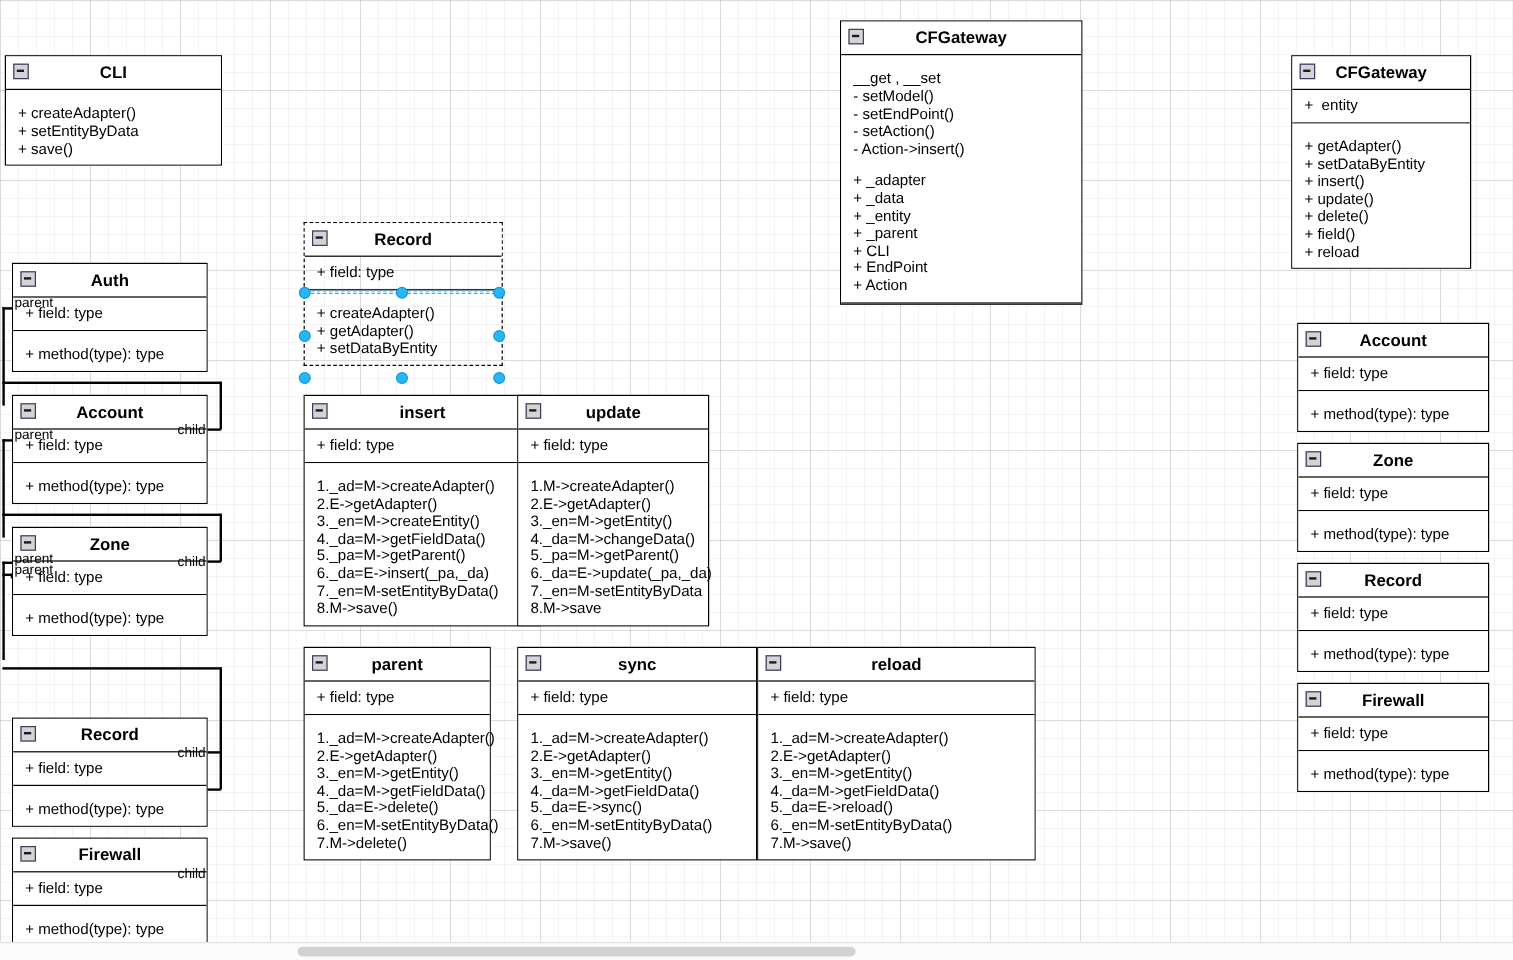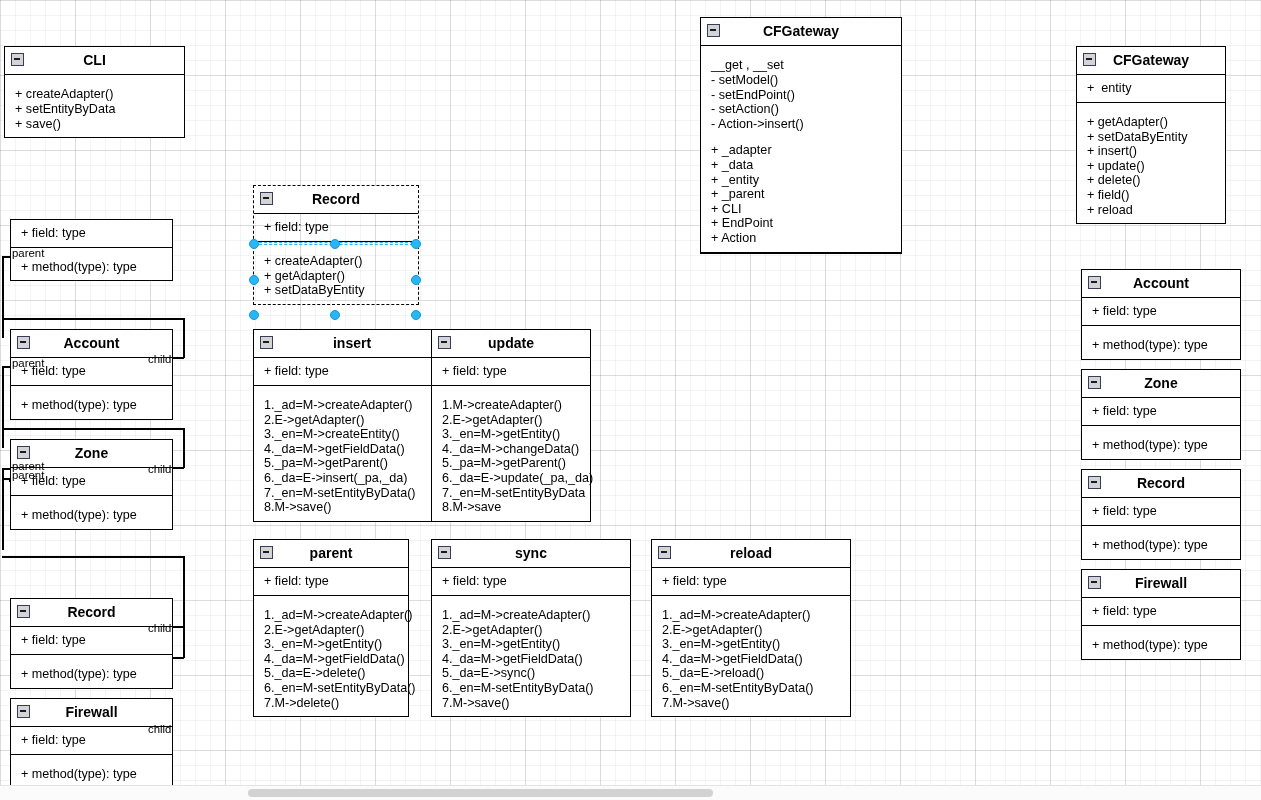--- a/index.html
+++ b/index.html
@@ -227,20 +227,21 @@
           <div>+ getAdapter()</div>
           <div>+ setDataByEntity</div>
           <div>+ insert()</div>
           <div>+ update()</div>
           <div>+ delete()</div>
           <div>+ field()</div>
           <div>+ reload</div>
         </div>
       </div>
       <div class="uml" style="left: 10px; top: 219px; width: 163px;">
+        <div class="uml-title"><span class="collapse-icon"></span><span>Auth</span></div>
         <div class="uml-section bordered">
           <div>+ field: type</div>
         </div>
         <div class="uml-section">
           <div style="height: 6px;"></div>
           <div>+ method(type): type</div>
         </div>
       </div>
       <div class="uml" style="left: 10px; top: 329px; width: 163px;">
         <div class="uml-title"><span class="collapse-icon"></span><span>Account</span></div>
@@ -353,21 +354,21 @@
           <div style="height: 6px;"></div>
           <div>1._ad=M-&gt;createAdapter()</div>
           <div>2.E-&gt;getAdapter()</div>
           <div>3._en=M-&gt;getEntity()</div>
           <div>4._da=M-&gt;getFieldData()</div>
           <div>5._da=E-&gt;sync()</div>
           <div>6._en=M-setEntityByData()</div>
           <div>7.M-&gt;save()</div>
         </div>
       </div>
-      <div class="uml" style="left: 651px; top: 539px; width: 200px;">
+      <div class="uml" style="left: 631px; top: 539px; width: 232px;">
         <div class="uml-title"><span class="collapse-icon"></span><span>reload</span></div>
         <div class="uml-section bordered">
           <div>+ field: type</div>
         </div>
         <div class="uml-section">
           <div style="height: 6px;"></div>
           <div>1._ad=M-&gt;createAdapter()</div>
           <div>2.E-&gt;getAdapter()</div>
           <div>3._en=M-&gt;getEntity()</div>
           <div>4._da=M-&gt;getFieldData()</div>

